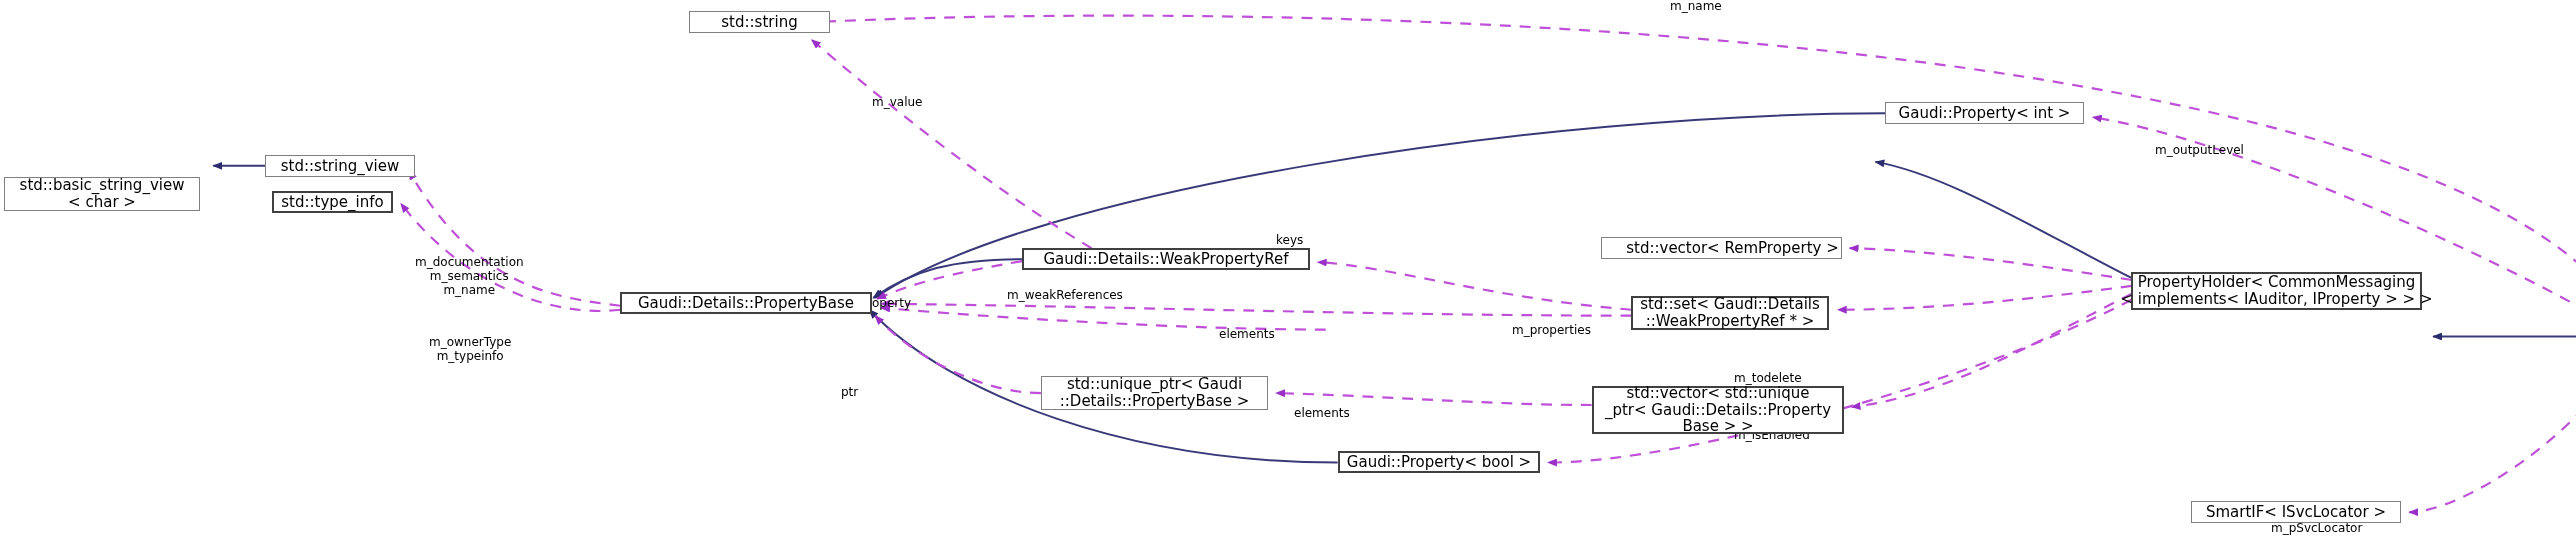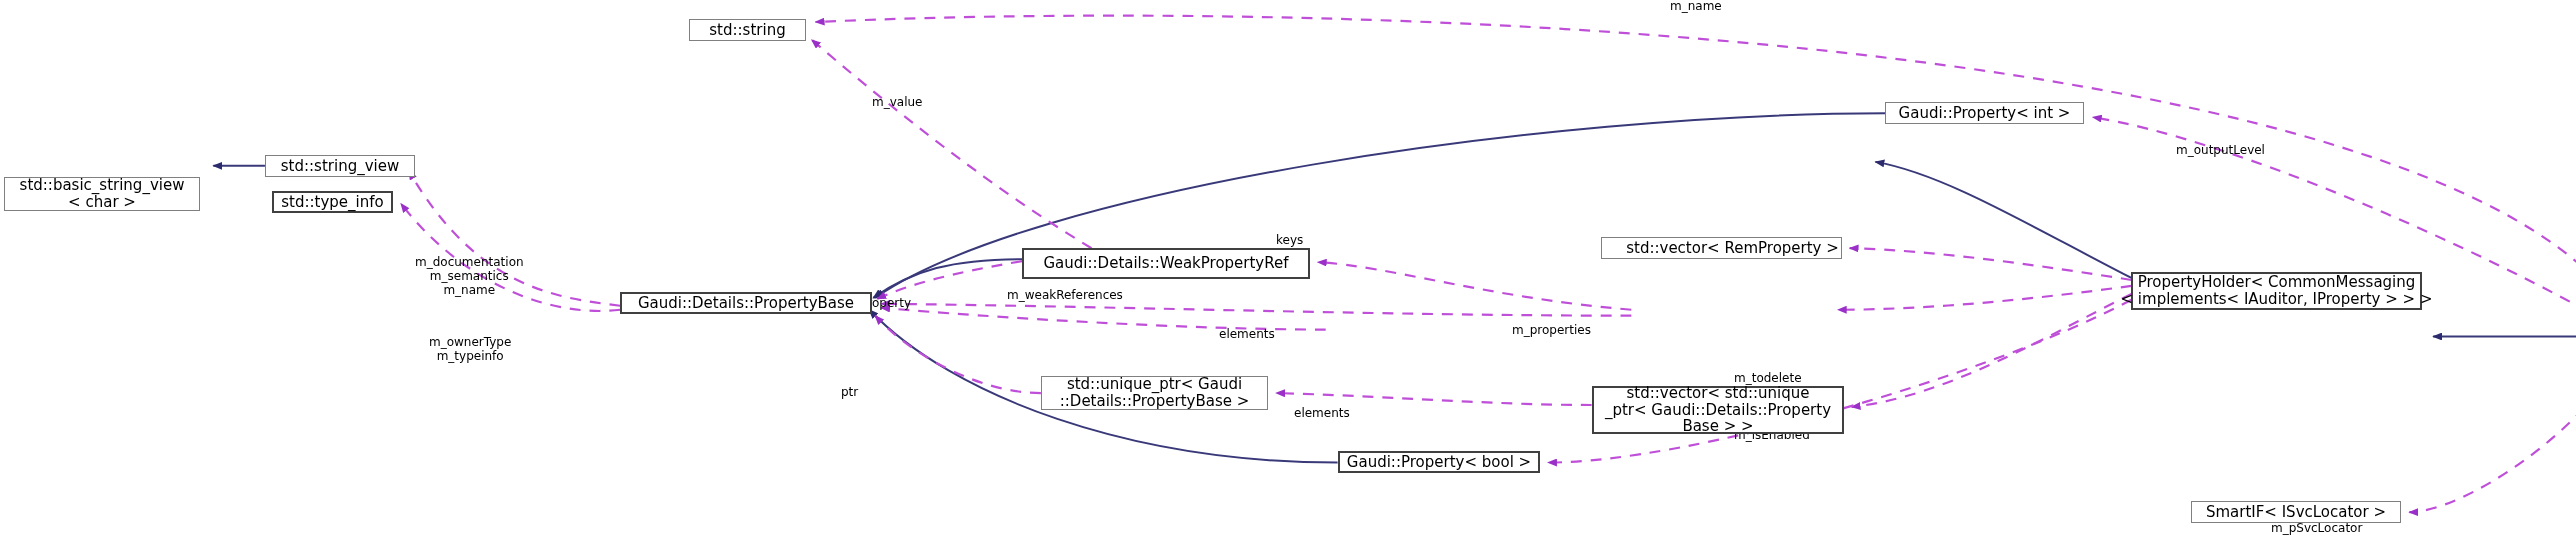--- a/index.html
+++ b/index.html
@@ -81,38 +81,40 @@
       <path d="M2148,302 C2000,380 1700,466 1560,466"></path>
       <path d="M2642,333 C2500,250 2250,140 2109,118"></path>
       <path d="M2652,348 C2600,440 2480,516 2428,516"></path>
     </g>
   </svg>
 
   <div class="node thin" style="left:4px;top:177px;width:196px;height:34px;">std::basic_string_view
 &lt; char &gt;</div>
   <div class="node thin" style="left:265px;top:155px;width:150px;height:22px;">std::string_view</div>
   <div class="node bold" style="left:272px;top:191px;width:121px;height:22px;">std::type_info</div>
-  <div class="node thin" style="left:689px;top:11px;width:117px;height:22px;margin-top:8px;">std::string</div>
+  <div class="node thin" style="left:689px;top:11px;width:141px;height:22px;">std::string</div>
   <div class="node bold" style="left:620px;top:292px;width:252px;height:22px;">Gaudi::Details::PropertyBase</div>
-  <div class="node bold" style="left:1022px;top:248px;width:288px;height:31px;text-align:center;">Gaudi::Details::WeakPropertyRef</div>
+  <div class="node bold" style="left:1022px;top:248px;width:288px;height:22px;text-align:center;">Gaudi::Details::WeakPropertyRef</div>
   <div class="node thin" style="left:1041px;top:376px;width:227px;height:34px;">std::unique_ptr&lt; Gaudi
 ::Details::PropertyBase &gt;</div>
   <div class="node bold" style="left:1338px;top:451px;width:202px;height:22px;">Gaudi::Property&lt; bool &gt;</div>
+  <div class="node bold" style="left:1631px;top:296px;width:198px;height:34px;">std::set&lt; Gaudi::Details
+::WeakPropertyRef * &gt;</div>
   <div class="node bold" style="left:1592px;top:386px;width:252px;height:48px;">std::vector&lt; std::unique
 _ptr&lt; Gaudi::Details::Property
 Base &gt; &gt;</div>
   <div class="node thin" style="left:1601px;top:237px;width:241px;height:22px;padding-left:28px;">std::vector&lt; RemProperty &gt;</div>
   <div class="node thin" style="left:1885px;top:102px;width:199px;height:22px;">Gaudi::Property&lt; int &gt;</div>
   <div class="node bold" style="left:2131px;top:272px;width:291px;height:38px;">PropertyHolder&lt; CommonMessaging
 &lt; implements&lt; IAuditor, IProperty &gt; &gt; &gt;</div>
   <div class="node thin" style="left:2191px;top:501px;width:210px;height:22px;">SmartIF&lt; ISvcLocator &gt;</div>
 
   <div class="elabel" style="left:1670px;top:0px;">m_name</div>
   <div class="elabel" style="left:872px;top:96px;">m_value</div>
-  <div class="elabel" style="left:2155px;top:144px;margin-left:21px;">m_outputLevel</div>
+  <div class="elabel" style="left:2155px;top:144px;">m_outputLevel</div>
   <div class="elabel" style="left:415px;top:256px;text-align:center;">m_documentation
 m_semantics
 m_name</div>
   <div class="elabel" style="left:429px;top:336px;text-align:center;">m_ownerType
 m_typeinfo</div>
   <div class="elabel" style="left:842px;top:249px;margin-top:48px;">m_property</div>
   <div class="elabel" style="left:1007px;top:289px;">m_weakReferences</div>
   <div class="elabel" style="left:1219px;top:328px;">elements</div>
   <div class="elabel" style="left:1294px;top:407px;">elements</div>
   <div class="elabel" style="left:841px;top:386px;">ptr</div>

